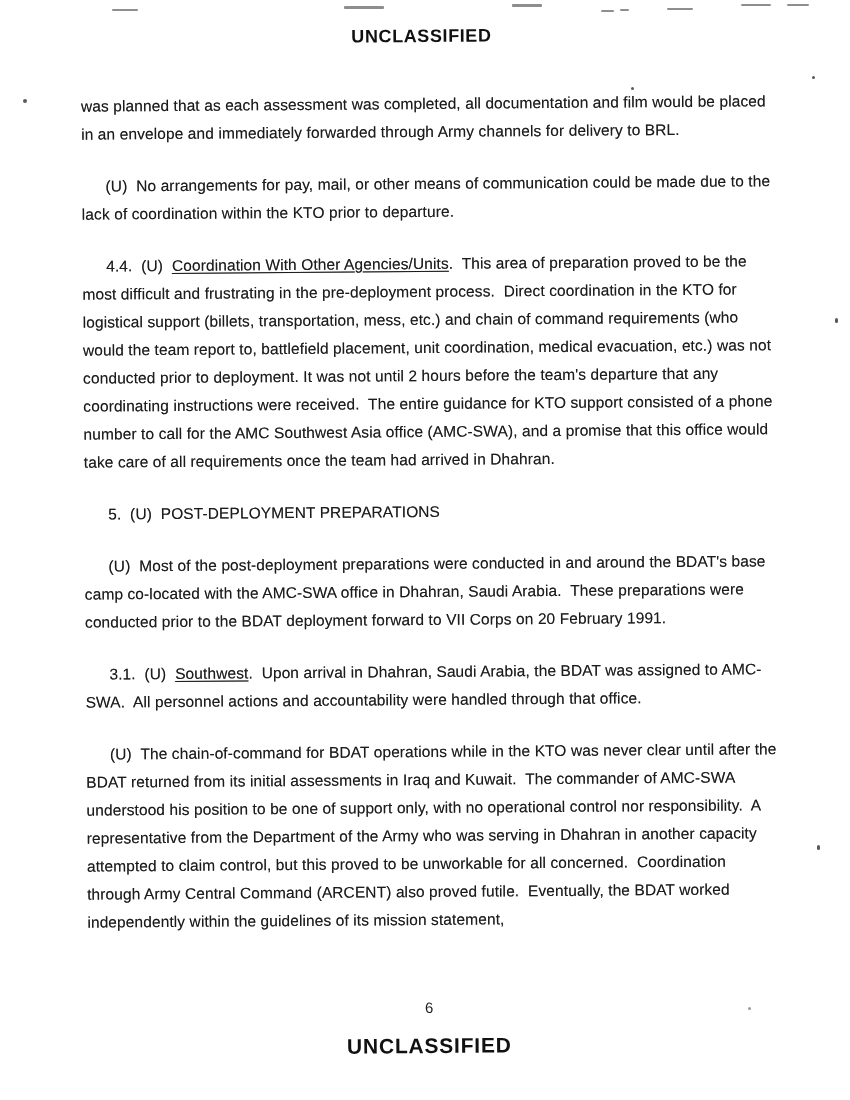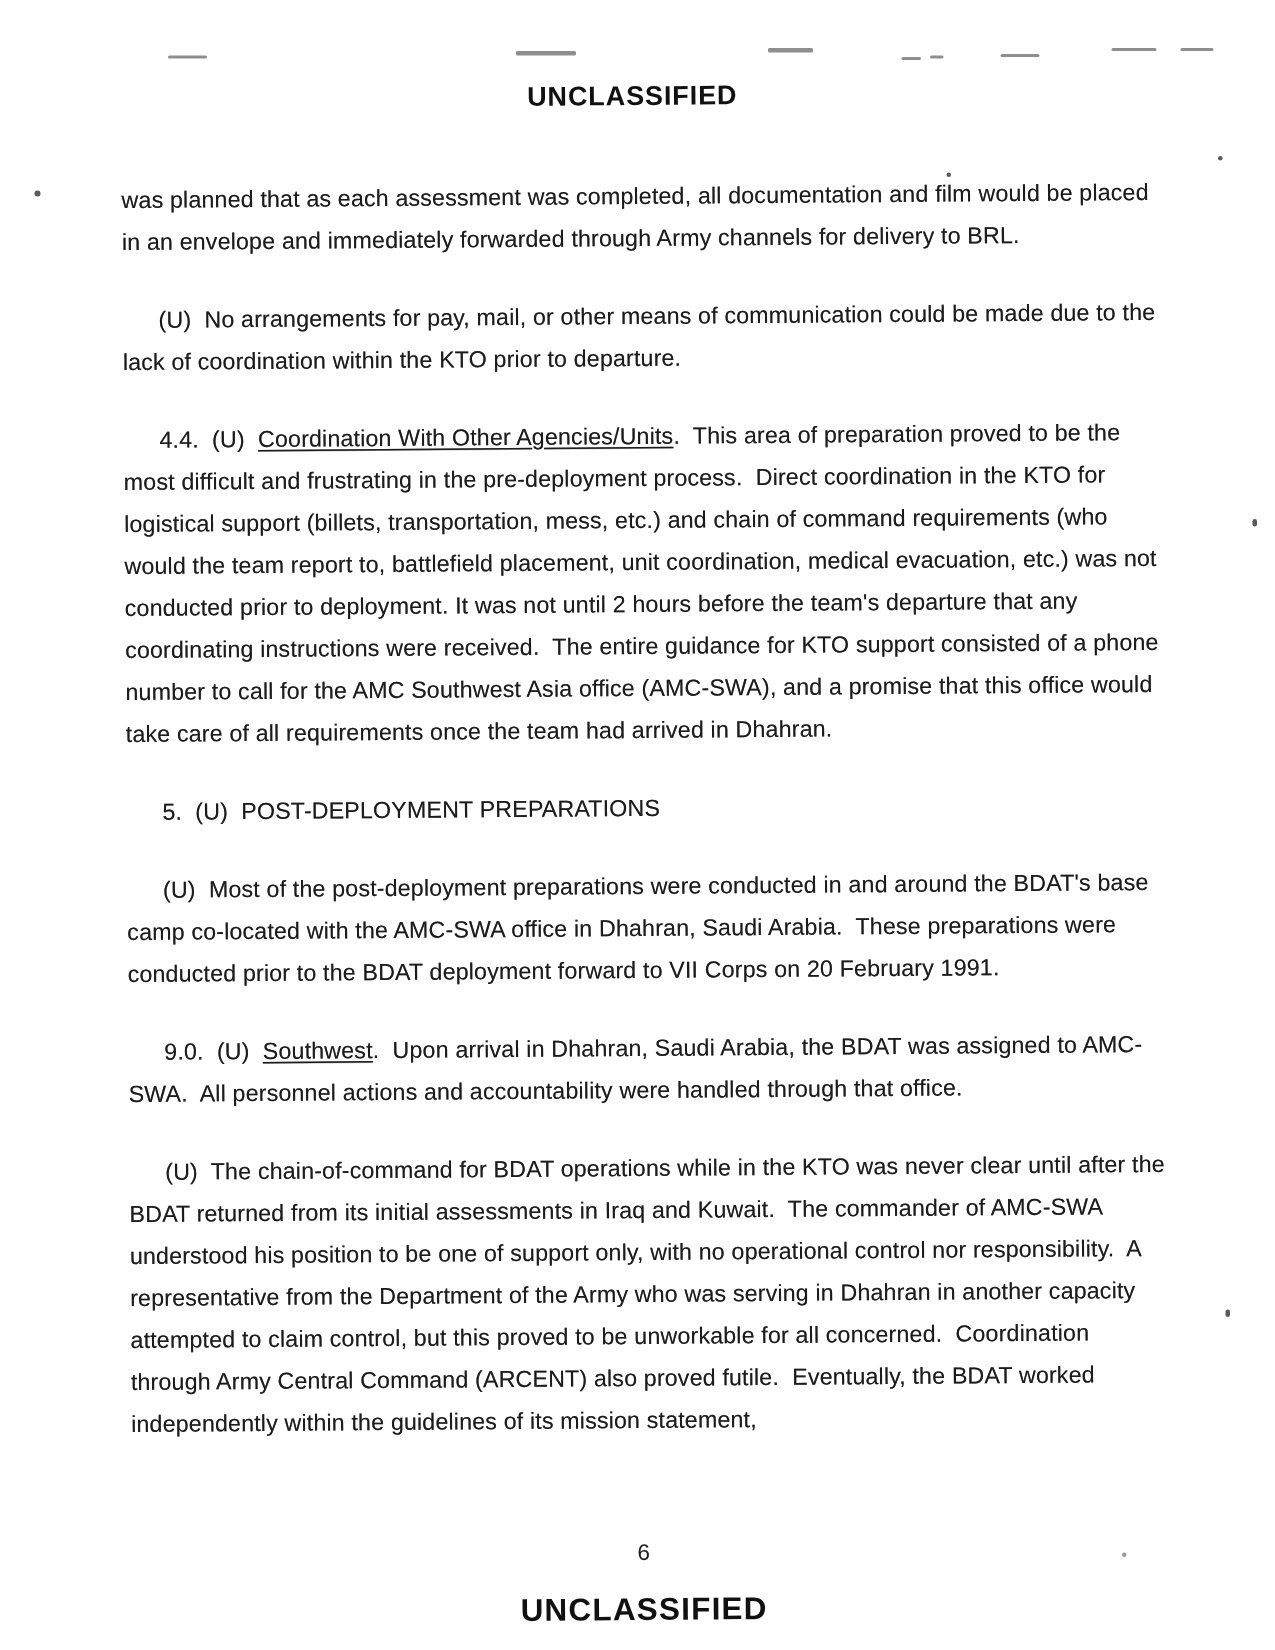--- a/index.html
+++ b/index.html
@@ -5,21 +5,21 @@
   * { box-sizing: border-box; }
   html, body { margin: 0; padding: 0; }
   body {
     width: 850px; height: 1100px;
     background: #ffffff;
     color: #1c1c1c;
     font-family: "Liberation Sans", sans-serif;
     overflow: hidden;
     position: relative;
   }
-  .page { position: absolute; inset: 0; margin-top: 28px; }
+  .page { position: absolute; inset: 0; }
   .tilt {
     position: absolute; inset: 0;
     transform: rotate(-0.45deg);
     transform-origin: 50% 45%;
   }
   .classification {
     position: absolute; left: 0; width: 100%;
     text-align: center; font-weight: bold;
     color: #111;
   }
@@ -78,21 +78,21 @@
       <p class="para">was planned that as each assessment was completed, all documentation and film would be placed in an envelope and immediately forwarded through Army channels for delivery to BRL.</p>
 
       <p class="para indent">(U)  No arrangements for pay, mail, or other means of communication could be made due to the lack of coordination within the KTO prior to departure.</p>
 
       <p class="para indent"><span>4.4.  (U)  </span><span class="underline">Coordination With Other Agencies/Units</span><span>.  This area of preparation proved to be the most difficult and frustrating in the pre-deployment process.  Direct coordination in the KTO for logistical support (billets, transportation, mess, etc.) and chain of command requirements (who would the team report to, battlefield placement, unit coordination, medical evacuation, etc.) was not conducted prior to deployment. It was not until 2 hours before the team's departure that any coordinating instructions were received.  The entire guidance for KTO support consisted of a phone number to call for the AMC Southwest Asia office (AMC-SWA), and a promise that this office would take care of all requirements once the team had arrived in Dhahran.</span></p>
 
       <p class="para indent">5.  (U)  POST-DEPLOYMENT PREPARATIONS</p>
 
       <p class="para indent">(U)  Most of the post-deployment preparations were conducted in and around the BDAT's base camp co-located with the AMC-SWA office in Dhahran, Saudi Arabia.  These preparations were conducted prior to the BDAT deployment forward to VII Corps on 20 February 1991.</p>
 
-      <p class="para indent"><span>9.0.  (U)  </span><span class="underline">Southwest</span><span>.  Upon arrival in Dhahran, Saudi Arabia, the BDAT was assigned to AMC-SWA.  All personnel actions and accountability were handled through that office.</span></p>
+      <p class="para indent"><span>3.1.  (U)  </span><span class="underline">Southwest</span><span>.  Upon arrival in Dhahran, Saudi Arabia, the BDAT was assigned to AMC-SWA.  All personnel actions and accountability were handled through that office.</span></p>
 
       <p class="para indent">(U)  The chain-of-command for BDAT operations while in the KTO was never clear until after the BDAT returned from its initial assessments in Iraq and Kuwait.  The commander of AMC-SWA understood his position to be one of support only, with no operational control nor responsibility.  A representative from the Department of the Army who was serving in Dhahran in another capacity attempted to claim control, but this proved to be unworkable for all concerned.  Coordination through Army Central Command (ARCENT) also proved futile.  Eventually, the BDAT worked independently within the guidelines of its mission statement,</p>
 
     </main>
 
     <div class="page-number">6</div>
 
     <footer class="classification bottom">UNCLASSIFIED</footer>
 
   </div>

